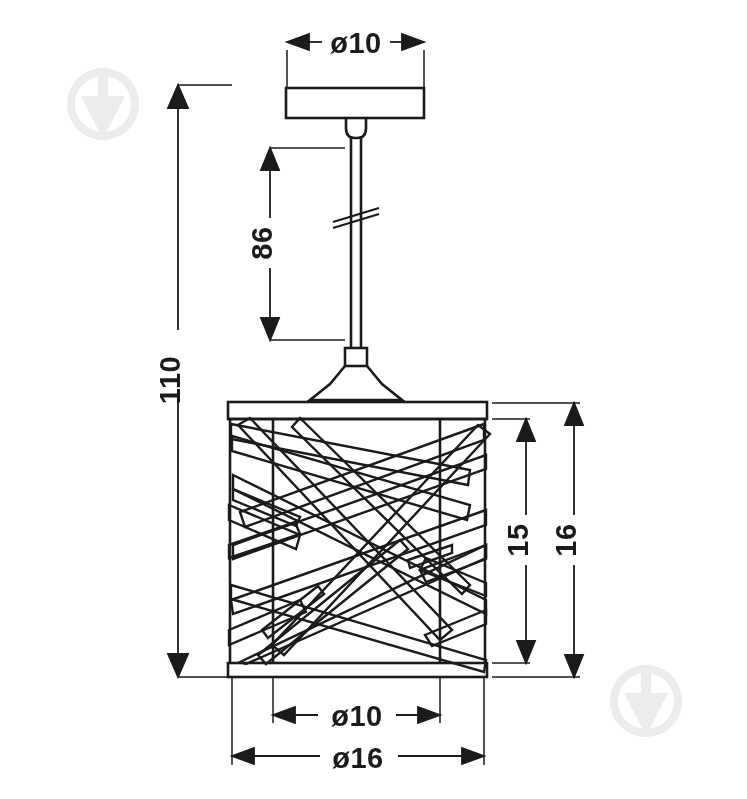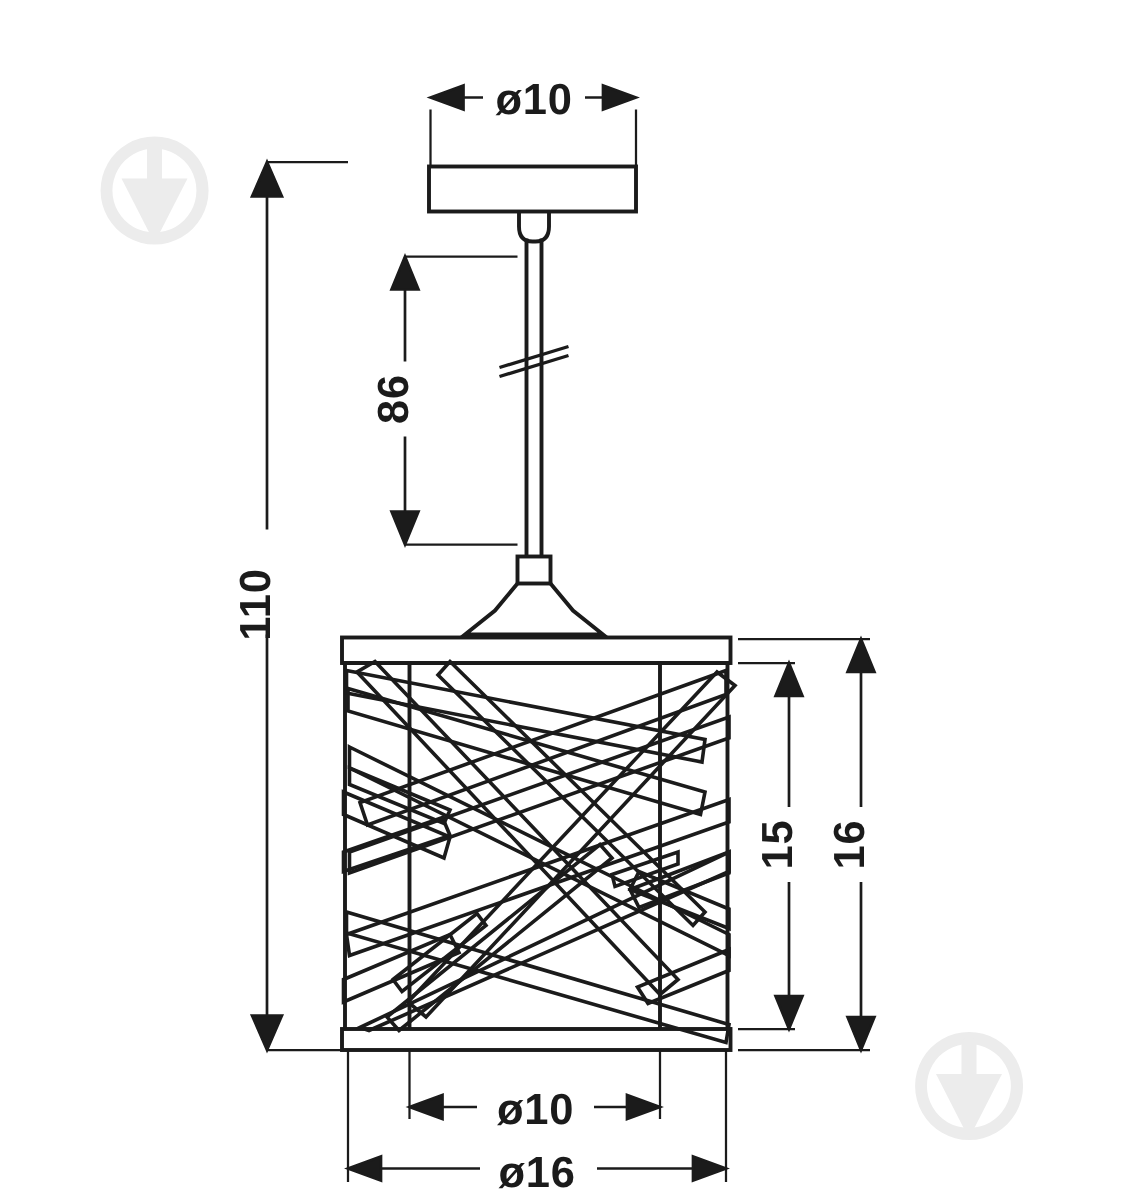--- a/index.html
+++ b/index.html
@@ -1,21 +1,21 @@
 <!DOCTYPE html>
 <html><head>
 <meta charset="utf-8">
 <style>
   html,body{margin:0;padding:0;background:#ffffff;}
   body{
     width:747px;height:799px;overflow:hidden;
     font-family:"Liberation Sans", sans-serif;
     position:relative;
   }
-  #stage{position:absolute;left:0;top:0;width:747px;height:679px;margin-top:23px;}
+  #stage{position:absolute;left:0;top:0;width:747px;height:679px;}
   svg{display:block;}
   .dimtext{
     font-family:"Liberation Sans", sans-serif;
     font-size:29px;font-weight:700;fill:#1b1b1b;
     letter-spacing:0.5px;
   }
 </style>
 </head>
 <body>
 

